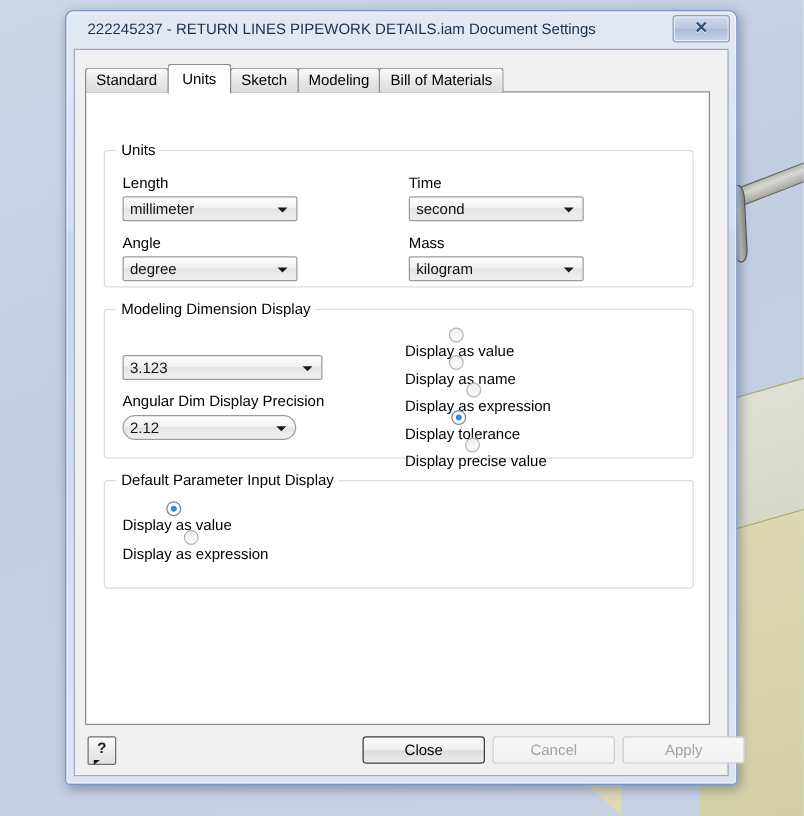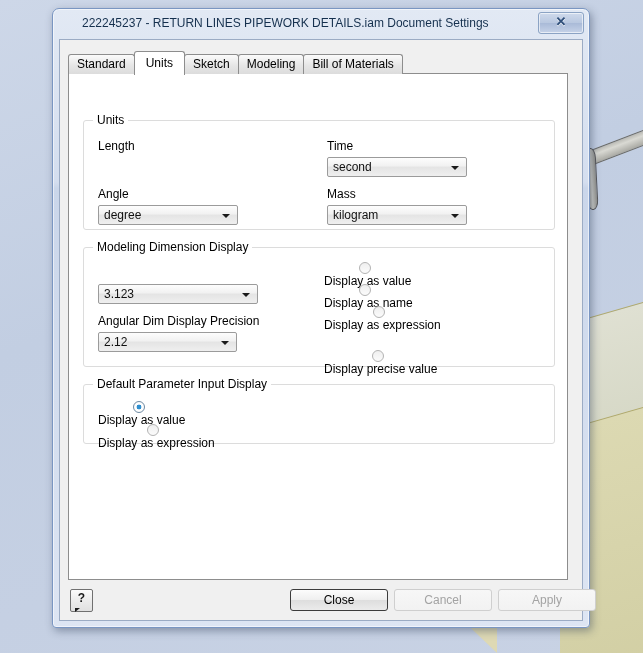--- a/index.html
+++ b/index.html
@@ -75,21 +75,21 @@
     box-shadow: 0 0 0 1px rgba(255,255,255,0.55) inset,
                 2px 3px 9px rgba(40,55,80,0.42);
     box-sizing: border-box;
   }
   #titlebar {
     position: relative;
     height: 30px;
   }
   #window-title {
     position: absolute;
-    left: 29px; top: 7px;
+    left: 17px; top: 7px;
     font-size: 12px;
     color: #15304e;
     white-space: nowrap;
   }
   #close-button {
     position: absolute;
     right: 5px; top: 3px;
     width: 44px; height: 20px;
     border-radius: 3px;
     border: 1px solid #8ba3c4;
@@ -172,21 +172,21 @@
     position: absolute;
     top: -8px; left: 9px;
     background: #fff;
     padding: 0 4px;
     font-size: 12px;
     color: #000;
     white-space: nowrap;
   }
   #group-units        { left: 14px; top: 46px;  width: 472px; height: 110px; }
   #group-modeling     { left: 14px; top: 173px; width: 472px; height: 120px; }
-  #group-defaultparam { left: 14px; top: 310px; width: 472px; height: 60px; padding-left: 38px;  }
+  #group-defaultparam { left: 14px; top: 310px; width: 472px; height: 87px; padding-left: 38px;  }
 
   
   .field-label {
     position: absolute;
     font-size: 12px;
     white-space: nowrap;
   }
   .combo {
     position: absolute;
     height: 20px;
@@ -321,20 +321,24 @@
       <div class="tab">Modeling</div>
       <div class="tab">Bill of Materials</div>
     </div>
 
     <div id="tabpanel">
 
       <div class="groupbox" id="group-units">
         <span class="group-title">Units</span>
 
         <span class="field-label" style="left:14px; top:18px;">Length</span>
+        <div class="combo" style="left:14px; top:36px; width:140px;">
+          <span class="val">millimeter</span>
+          <span class="arrow"></span>
+        </div>
 
         <span class="field-label" style="left:243px; top:18px;">Time</span>
         <div class="combo" style="left:243px; top:36px; width:140px;">
           <span class="val">second</span>
           <span class="arrow"></span>
         </div>
 
         <span class="field-label" style="left:14px; top:66px;">Angle</span>
         <div class="combo" style="left:14px; top:84px; width:140px;">
           <span class="val">degree</span>
@@ -350,36 +354,40 @@
 
       <div class="groupbox" id="group-modeling">
         <span class="group-title">Modeling Dimension Display</span>
 
         <div class="combo" style="left:14px; top:36px; width:160px;">
           <span class="val">3.123</span>
           <span class="arrow"></span>
         </div>
 
         <span class="field-label" style="left:14px; top:66px;">Angular Dim Display Precision</span>
-        <div class="combo" style="left:14px; top:84px; width:139px;">
+        <div class="combo" style="left:14px; top:84px; width:139px;border-radius:10px;">
           <span class="val">2.12</span>
           <span class="arrow"></span>
         </div>
 
         <div class="radio-row" style="left:240px; top:14px;">
           <span class="radio-dot"></span>
           <span class="radio-label">Display as value</span>
         </div>
         <div class="radio-row" style="left:240px; top:36px;">
           <span class="radio-dot"></span>
           <span class="radio-label">Display as name</span>
         </div>
         <div class="radio-row" style="left:240px; top:58px;">
           <span class="radio-dot"></span>
           <span class="radio-label">Display as expression</span>
+        </div>
+        <div class="radio-row checked" style="left:240px; top:80px;">
+          <span class="radio-dot"></span>
+          <span class="radio-label">Display tolerance</span>
         </div>
         <div class="radio-row" style="left:240px; top:102px;">
           <span class="radio-dot"></span>
           <span class="radio-label">Display precise value</span>
         </div>
       </div>
 
       <div class="groupbox" id="group-defaultparam">
         <span class="group-title">Default Parameter Input Display</span>
 

